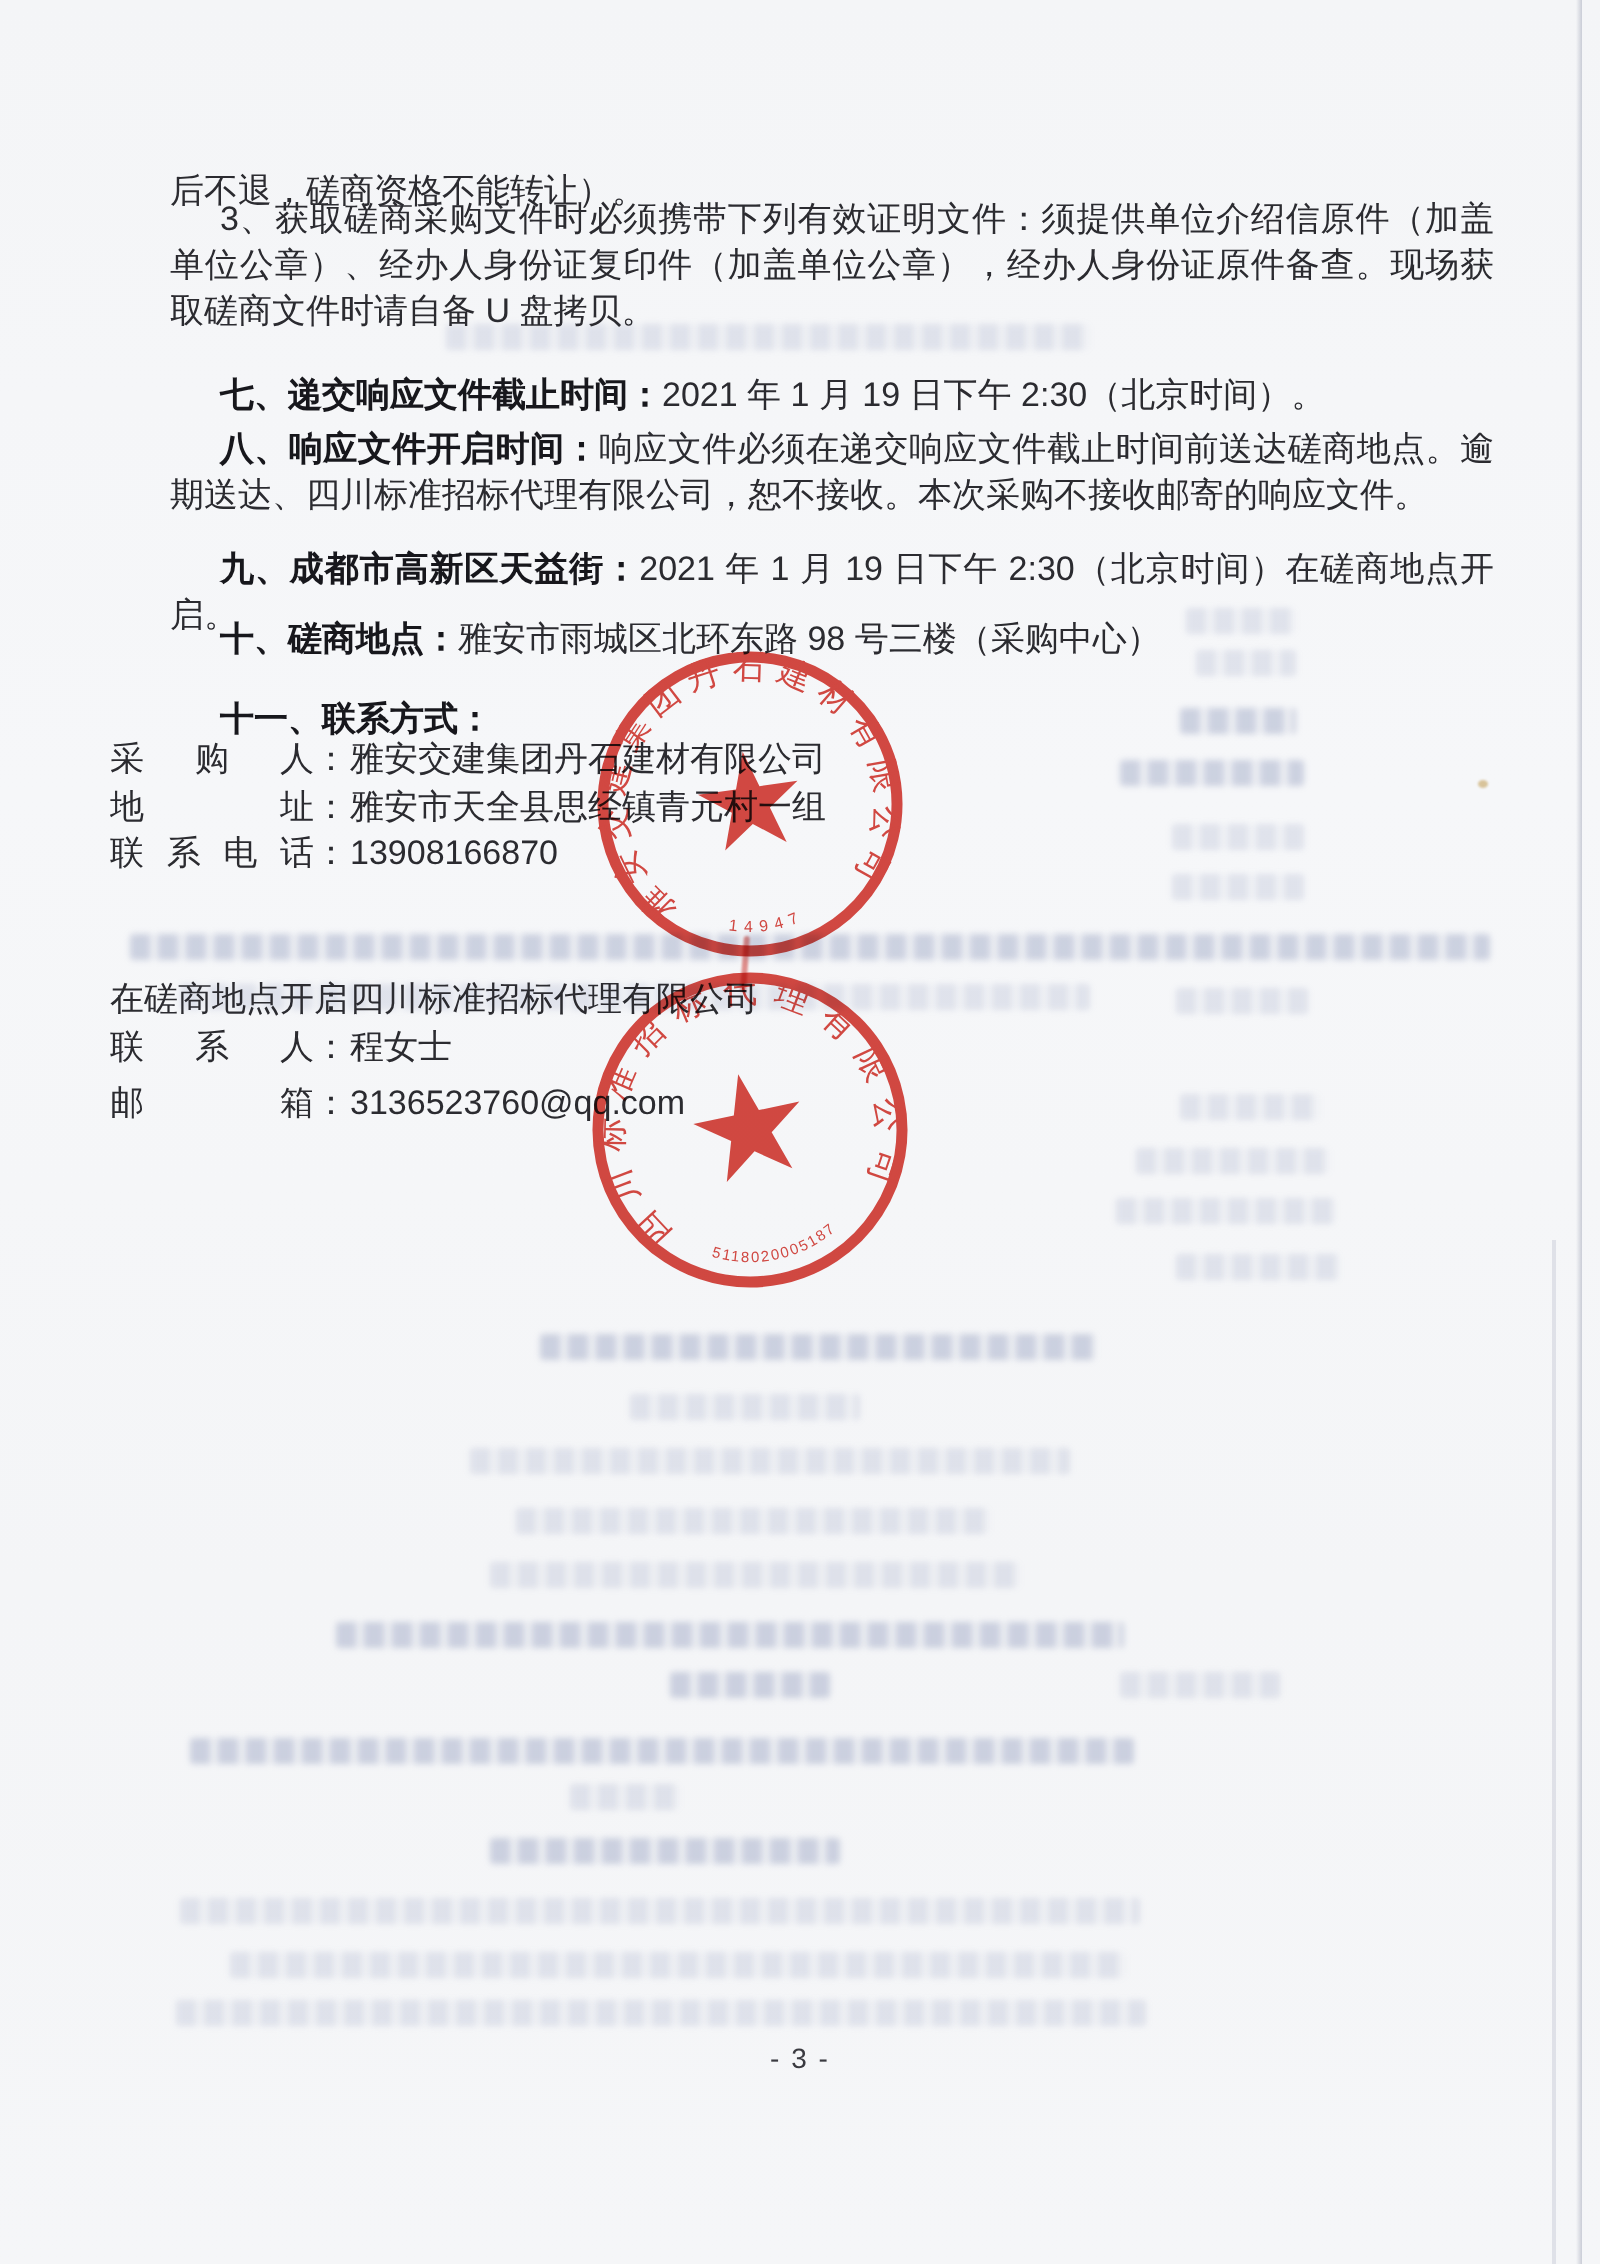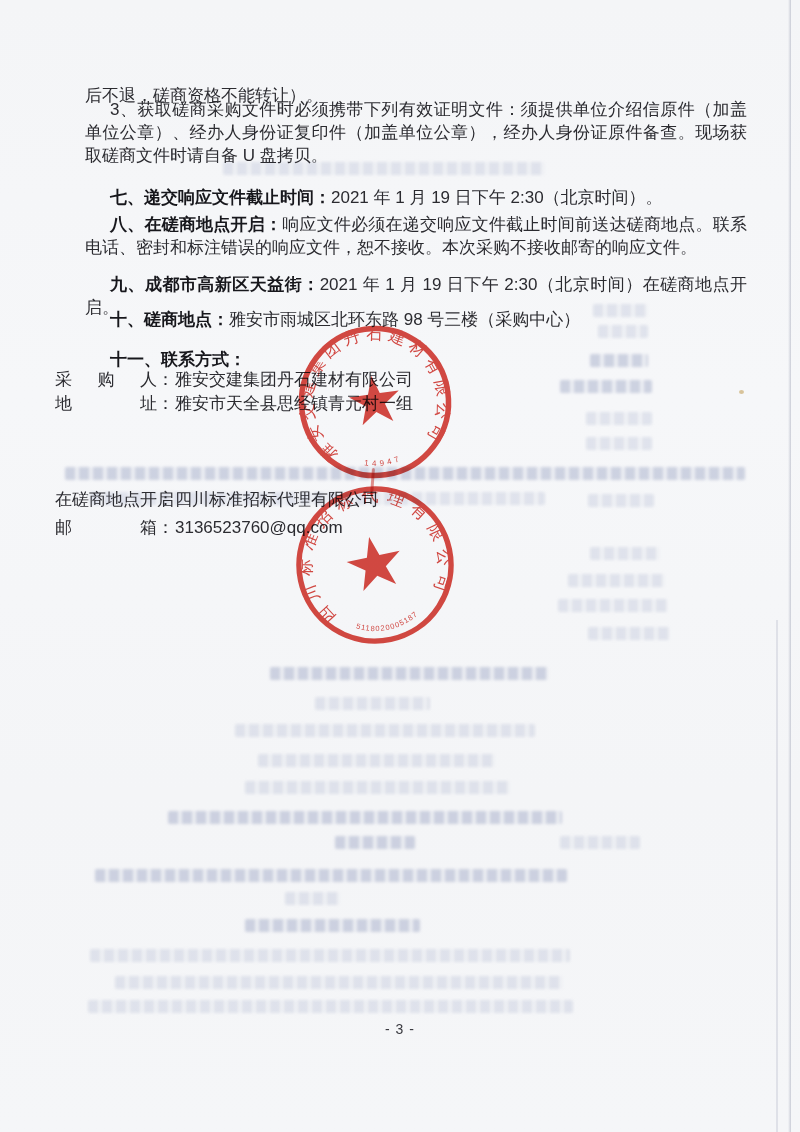--- a/index.html
+++ b/index.html
@@ -95,21 +95,21 @@
 
     <div class="para" id="l-cont">后不退，磋商资格不能转让）。</div>
 
     <div class="para indent" id="l-item3">3、获取磋商采购文件时必须携带下列有效证明文件：须提供单位介绍信原件（加盖单位公章）、经办人身份证复印件（加盖单位公章），经办人身份证原件备查。现场获取磋商文件时请自备 U 盘拷贝。</div>
 
     <div class="para indent" id="l-item7">
       <span class="hd">七、递交响应文件截止时间：</span><span>2021 年 1 月 19 日下午 2:30（北京时间）。</span>
     </div>
 
     <div class="para indent" id="l-item8">
-      <span class="hd">八、在磋商地点开启：</span><span>响应文件必须在递交响应文件截止时间前送达磋商地点。联系电话、密封和标注错误的响应文件，恕不接收。本次采购不接收邮寄的响应文件。</span>
+      <span class="hd">八、响应文件开启时间：</span><span>响应文件必须在递交响应文件截止时间前送达磋商地点。逾期送达、四川标准招标代理有限公司，恕不接收。本次采购不接收邮寄的响应文件。</span>
     </div>
 
     <div class="para indent" id="l-item9">
       <span class="hd">九、成都市高新区天益街：</span><span>2021 年 1 月 19 日下午 2:30（北京时间）在磋商地点开启。</span>
     </div>
 
     <div class="para indent" id="l-item10">
       <span class="hd">十、磋商地点：</span><span>雅安市雨城区北环东路 98 号三楼（采购中心）</span>
     </div>
 
@@ -118,25 +118,31 @@
     </div>
   </div>
 
   <div class="contacts" id="purchaser">
     <div class="crow">
       <span class="clabel">采购人</span><span class="ccolon">：</span><span class="cvalue">雅安交建集团丹石建材有限公司</span>
     </div>
     <div class="crow">
       <span class="clabel">地址</span><span class="ccolon">：</span><span class="cvalue">雅安市天全县思经镇青元村一组</span>
     </div>
+    <div class="crow">
+      <span class="clabel">联系电话</span><span class="ccolon">：</span><span class="cvalue">13908166870</span>
+    </div>
   </div>
 
   <div class="contacts" id="agency">
     <div class="crow">
       <span class="clabel">在磋商地点开启</span><span class="ccolon">：</span><span class="cvalue">四川标准招标代理有限公司</span>
+    </div>
+    <div class="crow">
+      <span class="clabel">联系人</span><span class="ccolon">：</span><span class="cvalue">程女士</span>
     </div>
     <div class="crow mt4">
       <span class="clabel">邮箱</span><span class="ccolon">：</span><span class="cvalue">3136523760@qq.com</span>
     </div>
   </div>
 
   <svg class="stamp" id="stamp1" width="170" height="170" viewBox="-85 -85 170 170" xmlns="http://www.w3.org/2000/svg">
     <g transform="rotate(-8)">
       <circle r="73.5" fill="none" stroke-width="5.5" stroke="#d63a33"></circle>
       <path id="s1arc" d="M -48.3 40.5 A 63 63 0 1 1 48.3 40.5" fill="none"></path>

